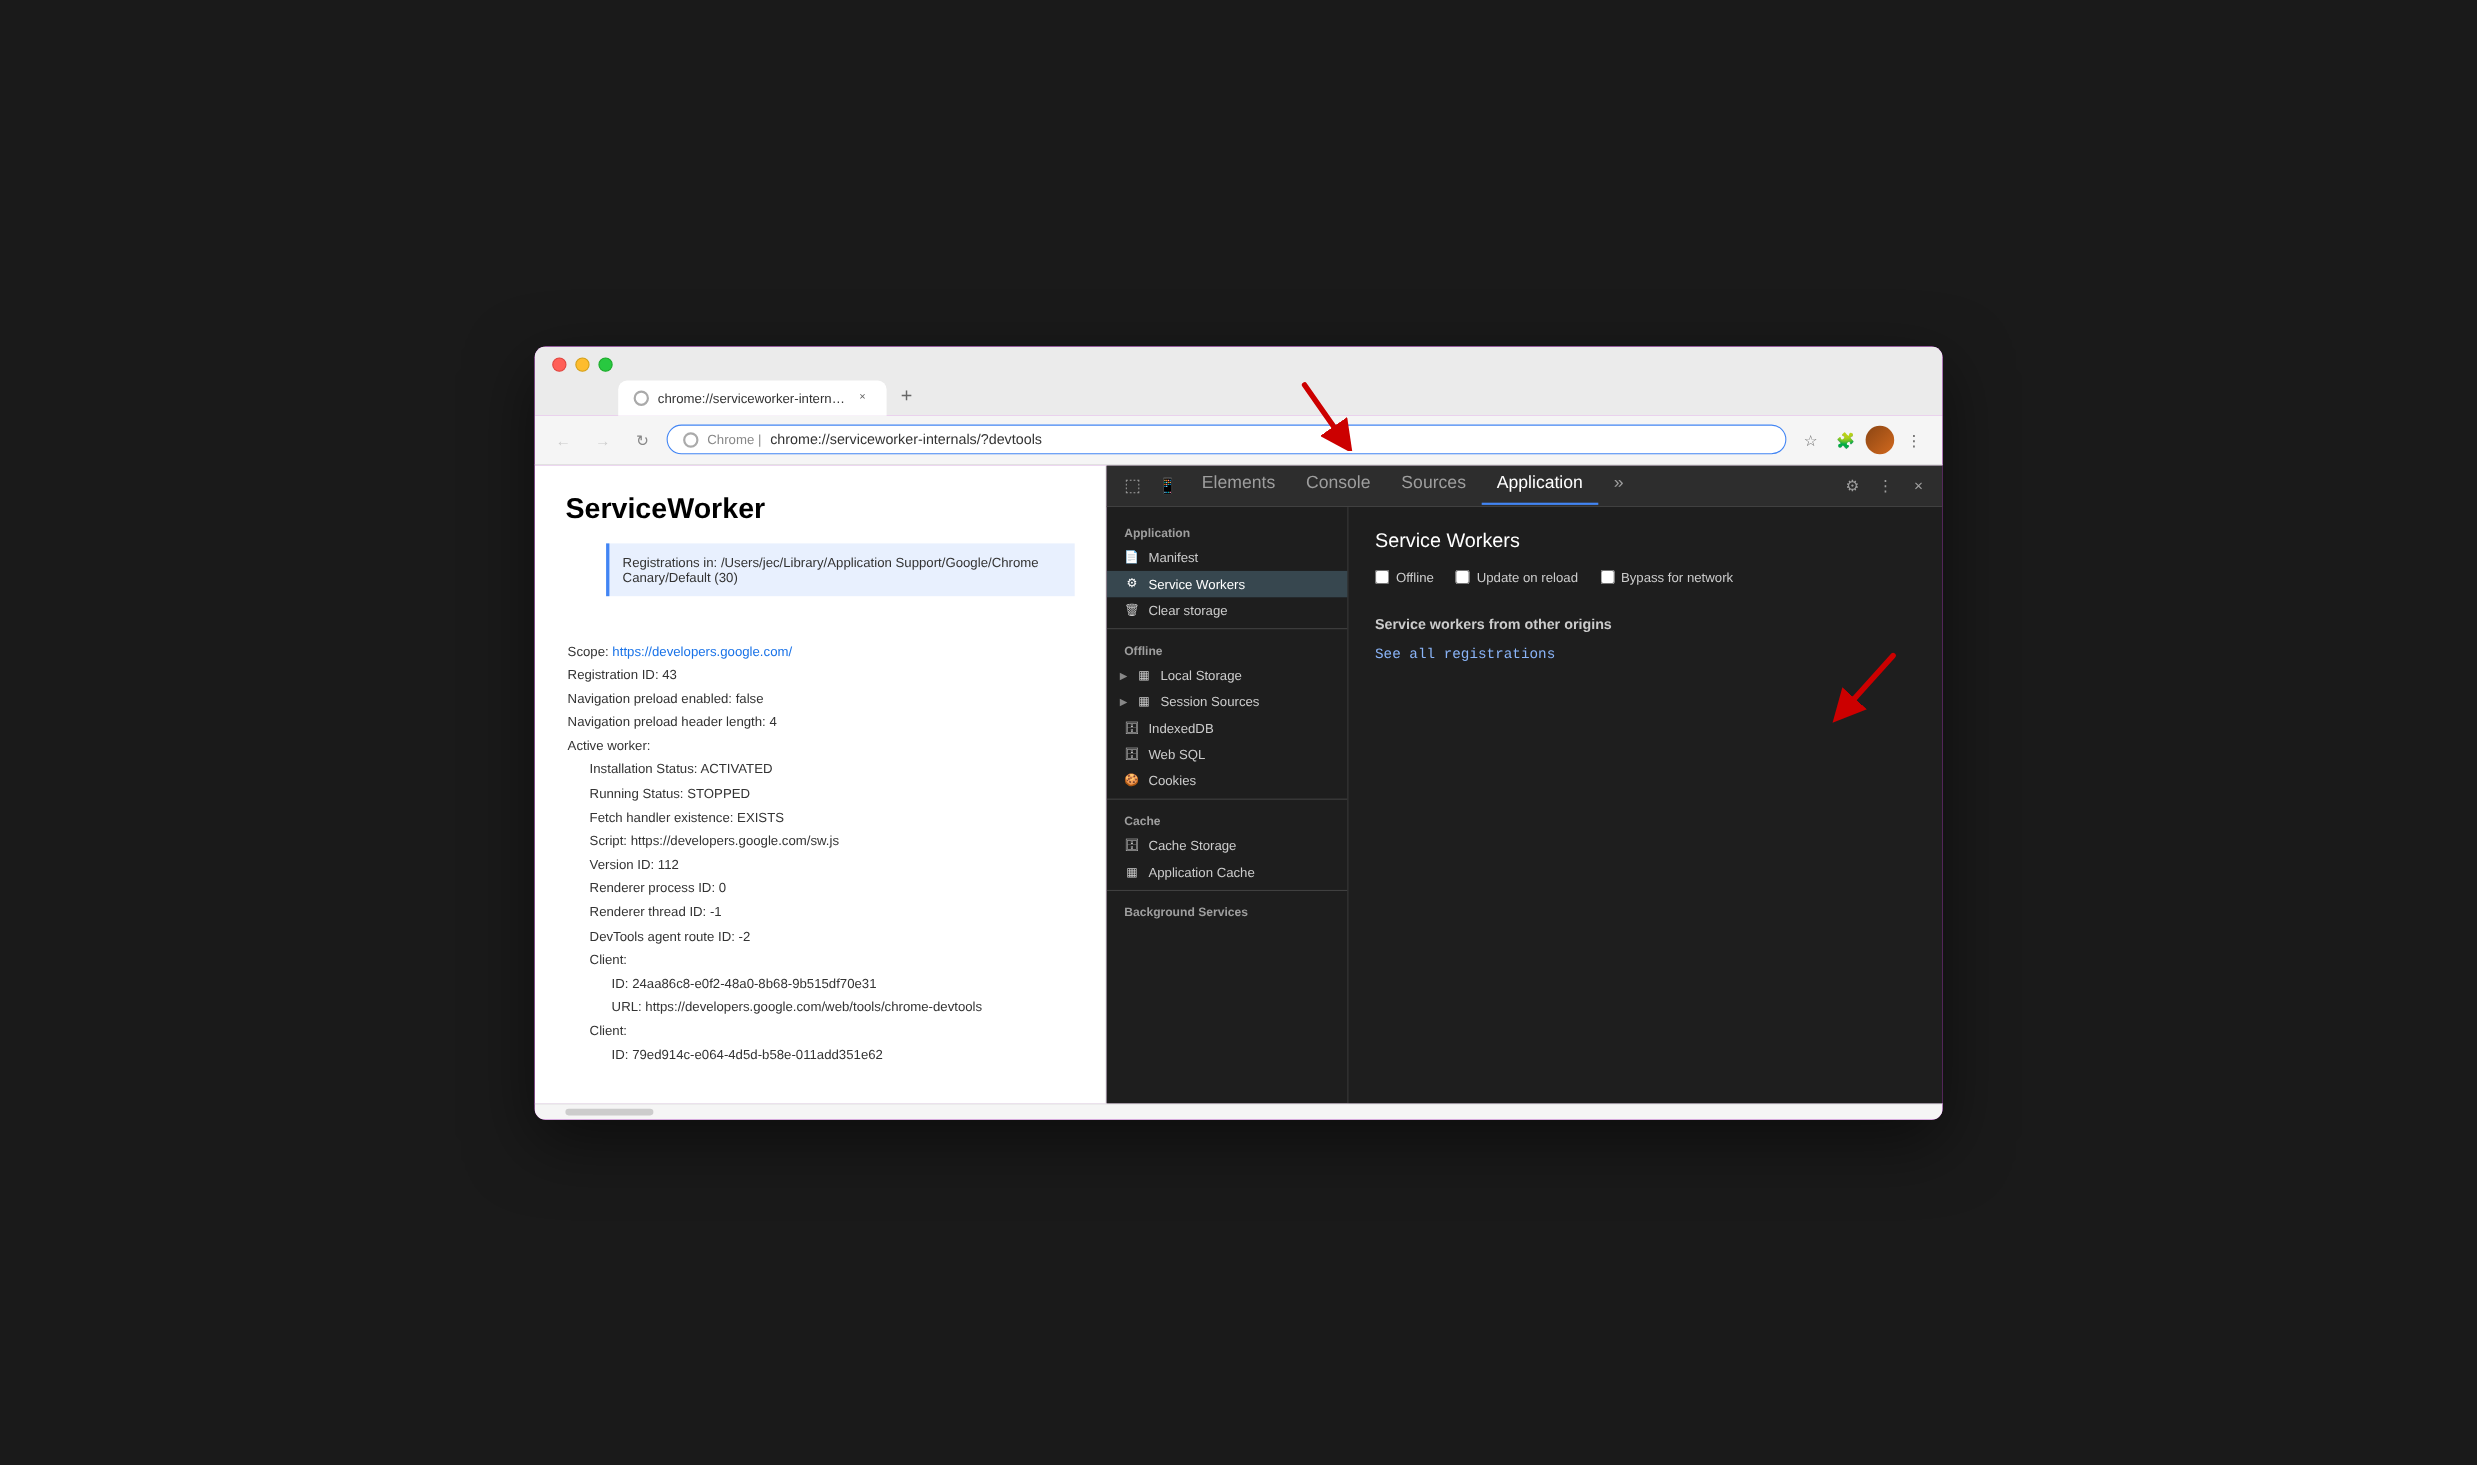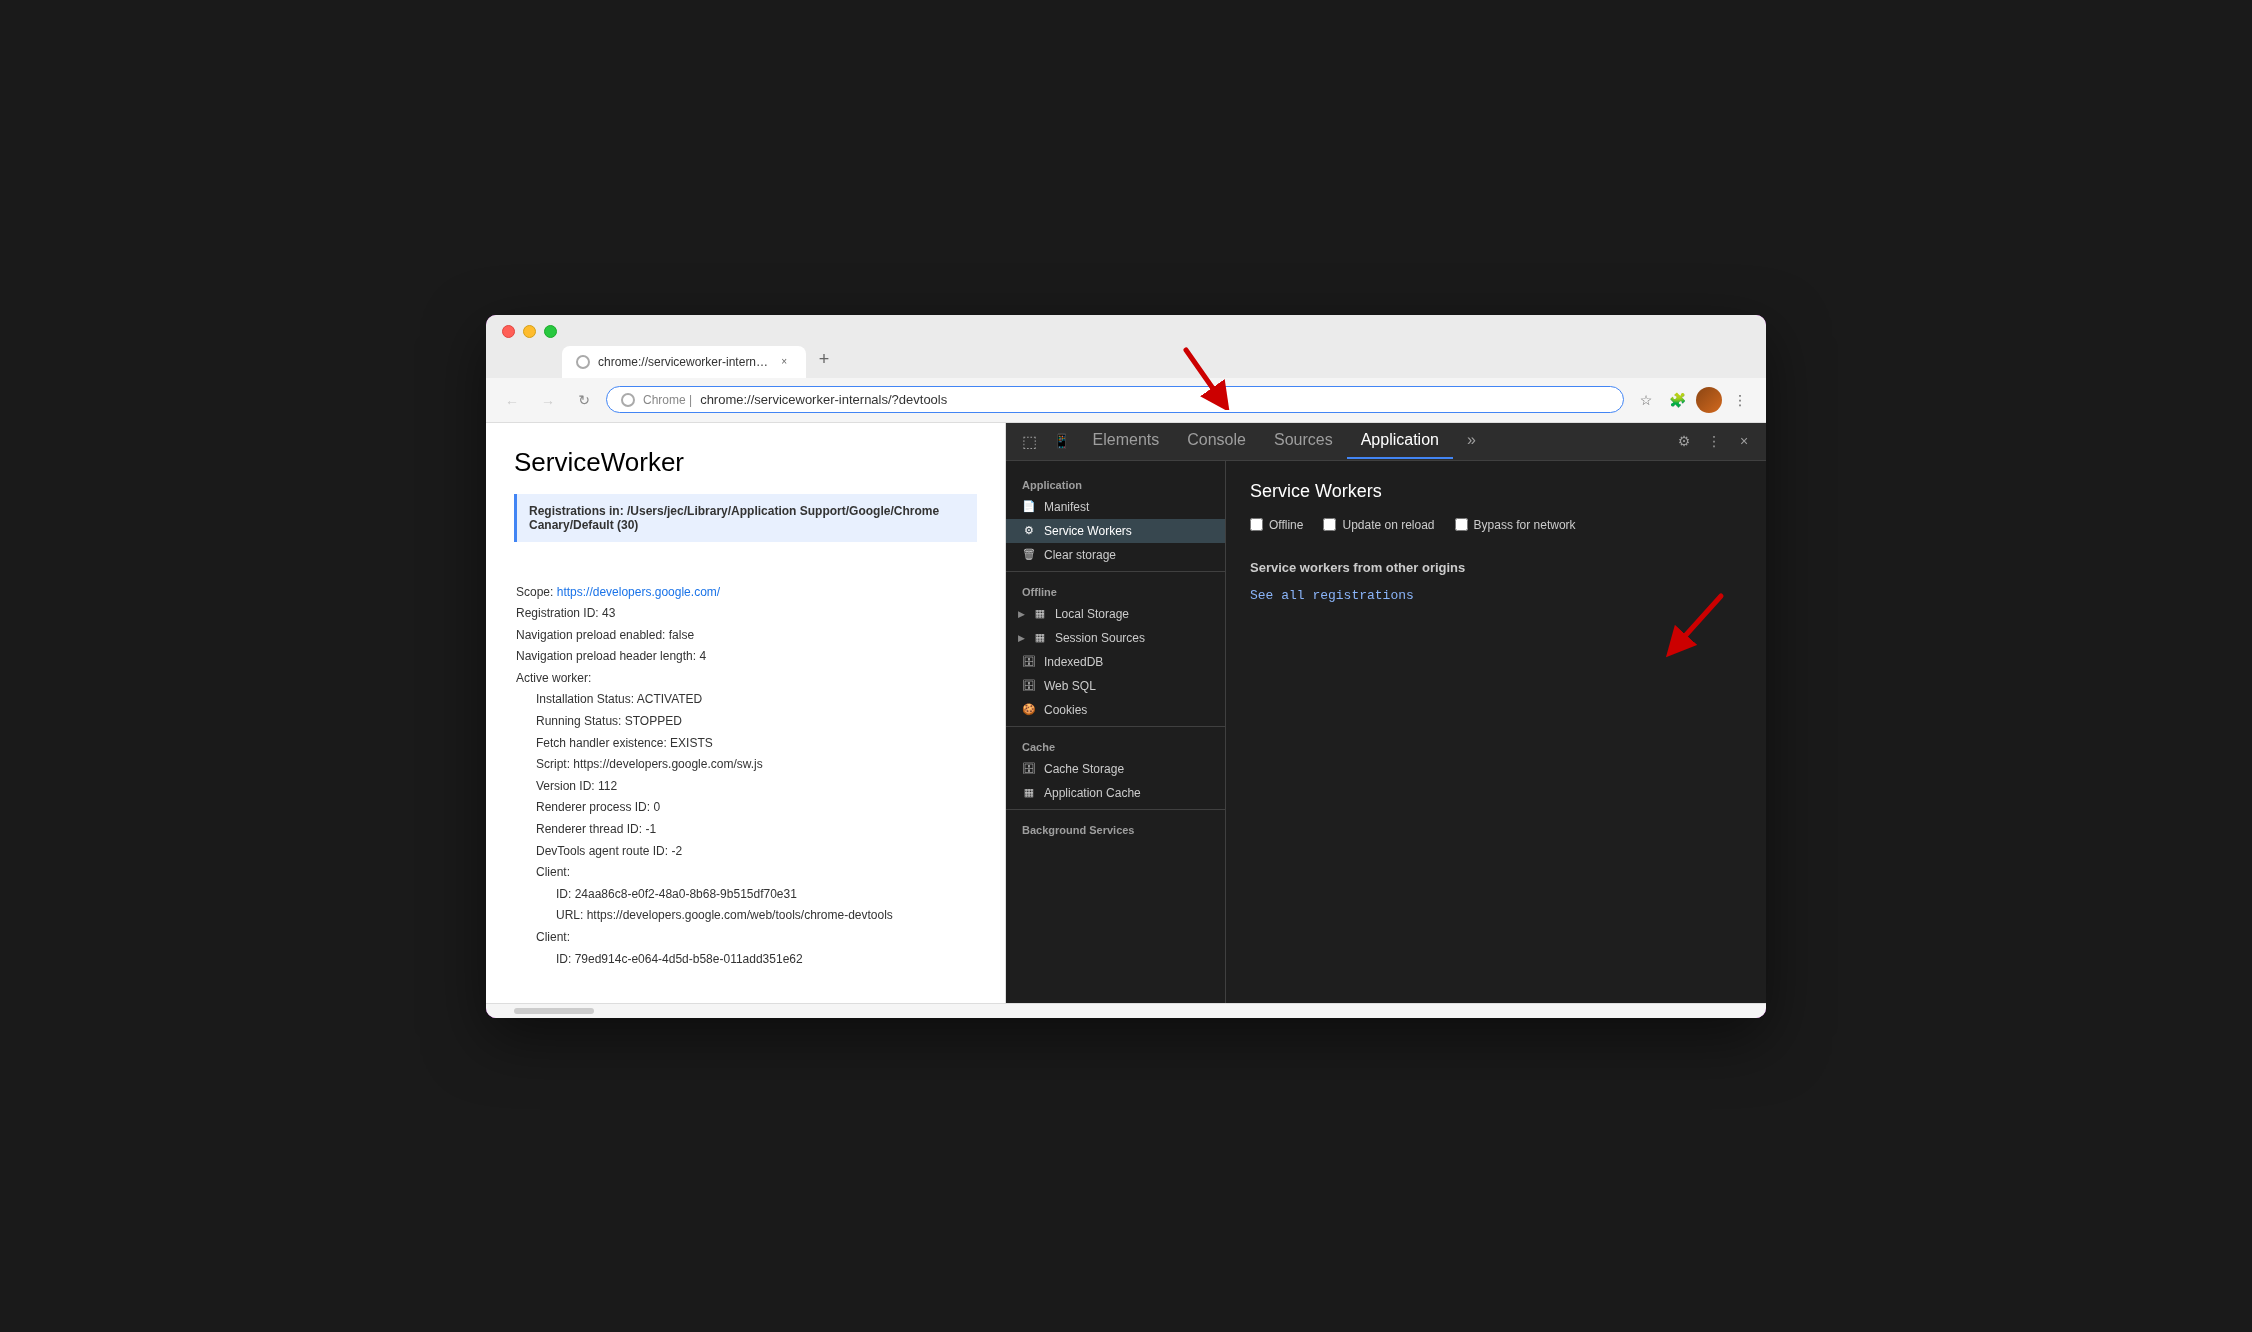--- a/index.html
+++ b/index.html
@@ -206,21 +206,21 @@
       flex-shrink: 0;
       padding: 24px 28px;
       background: #fff;
       overflow-y: auto;
       border-right: 1px solid #ddd;
       font-family: -apple-system, BlinkMacSystemFont, sans-serif;
     }
 
     .page-title {
       font-size: 26px;
-      font-weight: 400;
+      font-weight: 700;
       margin-bottom: 16px;
       color: #000;
     }
 
     .checkbox-row {
       display: flex;
       align-items: flex-start;
       gap: 8px;
       margin-bottom: 16px;
       font-size: 12px;
@@ -229,24 +229,25 @@
 
     .checkbox-row input[type="checkbox"] {
       margin-top: 2px;
       flex-shrink: 0;
     }
 
     .registration-header {
       background: #e8f0fe;
       padding: 10px 12px;
       font-size: 12px;
-      font-weight: 700;
+      font-weight: 400;
       color: #333;
       margin-bottom: 12px;
       border-left: 3px solid #4285f4;
+      margin-left: 37px;
     }
 
     .reg-details {
       font-size: 12px;
       line-height: 1.8;
       color: #333;
       padding-left: 2px;
       margin-top: 40px;
     }
 

